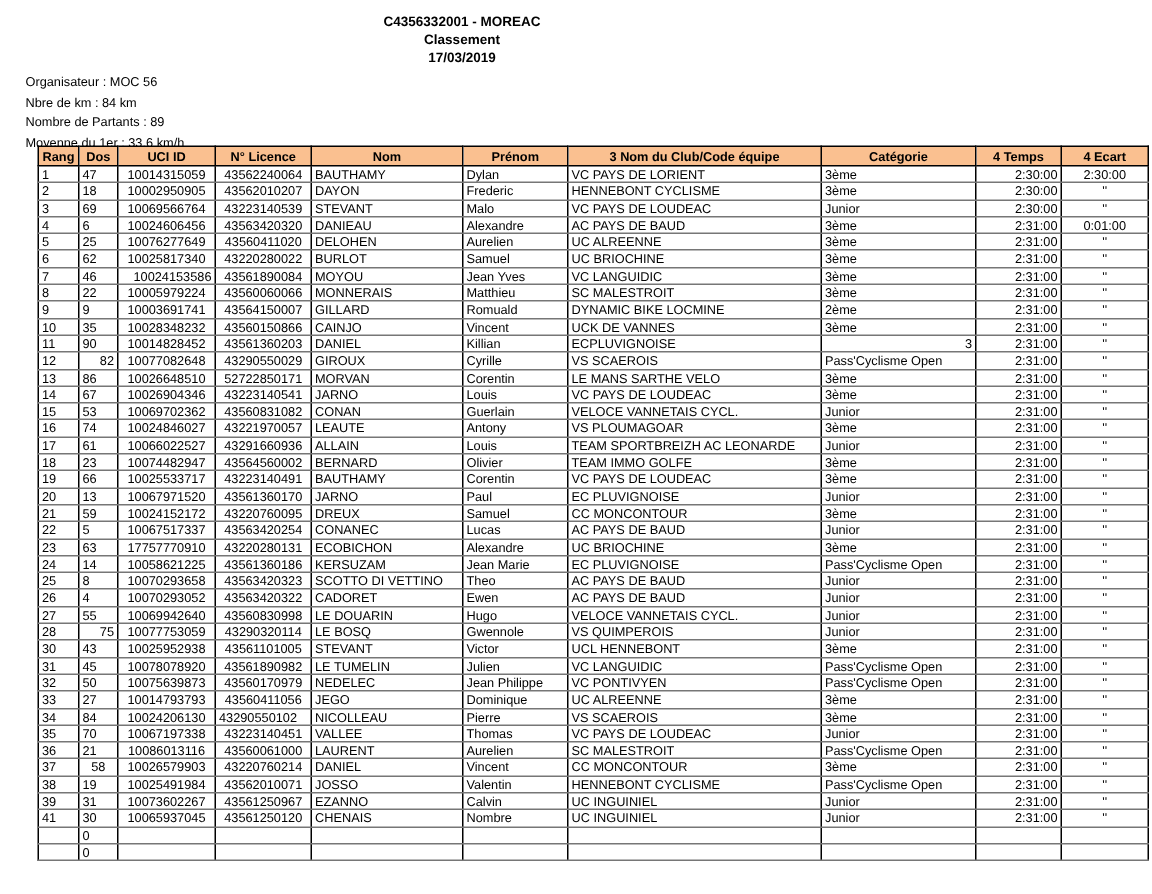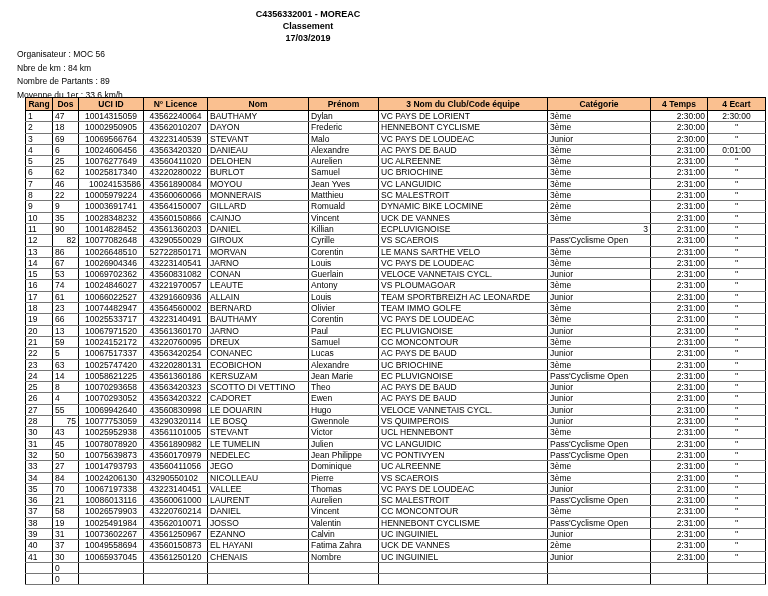--- a/index.html
+++ b/index.html
@@ -341,21 +341,21 @@
         <td style="text-align: left;">CONANEC</td>
         <td style="text-align: left;">Lucas</td>
         <td style="text-align: left;">AC PAYS DE BAUD</td>
         <td style="text-align: left;">Junior</td>
         <td style="text-align: right;">2:31:00</td>
         <td style="text-align: center;">''</td>
       </tr>
       <tr>
         <td style="text-align: left;">23</td>
         <td style="text-align: left;">63</td>
-        <td style="text-align: center;">10025747420</td>
+        <td style="text-align: center;">17757770910</td>
         <td style="text-align: center;">43220280131</td>
         <td style="text-align: left;">ECOBICHON</td>
         <td style="text-align: left;">Alexandre</td>
         <td style="text-align: left;">UC BRIOCHINE</td>
         <td style="text-align: left;">3ème</td>
         <td style="text-align: right;">2:31:00</td>
         <td style="text-align: center;">''</td>
       </tr>
       <tr>
         <td style="text-align: left;">24</td>
@@ -496,21 +496,21 @@
         <td style="text-align: center;">43560061000</td>
         <td style="text-align: left;">LAURENT</td>
         <td style="text-align: left;">Aurelien</td>
         <td style="text-align: left;">SC MALESTROIT</td>
         <td style="text-align: left;">Pass'Cyclisme Open</td>
         <td style="text-align: right;">2:31:00</td>
         <td style="text-align: center;">''</td>
       </tr>
       <tr>
         <td style="text-align: left;">37</td>
-        <td style="text-align: left; margin-left: 40px;">58</td>
+        <td style="text-align: center; margin-left: 40px;">58</td>
         <td style="text-align: center;">10026579903</td>
         <td style="text-align: center;">43220760214</td>
         <td style="text-align: left;">DANIEL</td>
         <td style="text-align: left;">Vincent</td>
         <td style="text-align: left;">CC MONCONTOUR</td>
         <td style="text-align: left;">3ème</td>
         <td style="text-align: right;">2:31:00</td>
         <td style="text-align: center;">''</td>
       </tr>
       <tr>
@@ -531,32 +531,20 @@
         <td style="text-align: center;">10073602267</td>
         <td style="text-align: center;">43561250967</td>
         <td style="text-align: left;">EZANNO</td>
         <td style="text-align: left;">Calvin</td>
         <td style="text-align: left;">UC INGUINIEL</td>
         <td style="text-align: left;">Junior</td>
         <td style="text-align: right;">2:31:00</td>
         <td style="text-align: center;">''</td>
       </tr>
       <tr>
-        <td style="text-align: left;">40</td>
-        <td style="text-align: left;">37</td>
-        <td style="text-align: center;">10049558694</td>
-        <td style="text-align: center;">43560150873</td>
-        <td style="text-align: left;">EL HAYANI</td>
-        <td style="text-align: left;">Fatima Zahra</td>
-        <td style="text-align: left;">UCK DE VANNES</td>
-        <td style="text-align: left;">2ème</td>
-        <td style="text-align: right;">2:31:00</td>
-        <td style="text-align: center;">''</td>
-      </tr>
-      <tr>
         <td style="text-align: left;">41</td>
         <td style="text-align: left;">30</td>
         <td style="text-align: center;">10065937045</td>
         <td style="text-align: center;">43561250120</td>
         <td style="text-align: left;">CHENAIS</td>
         <td style="text-align: left;">Nombre</td>
         <td style="text-align: left;">UC INGUINIEL</td>
         <td style="text-align: left;">Junior</td>
         <td style="text-align: right;">2:31:00</td>
         <td style="text-align: center;">''</td>

